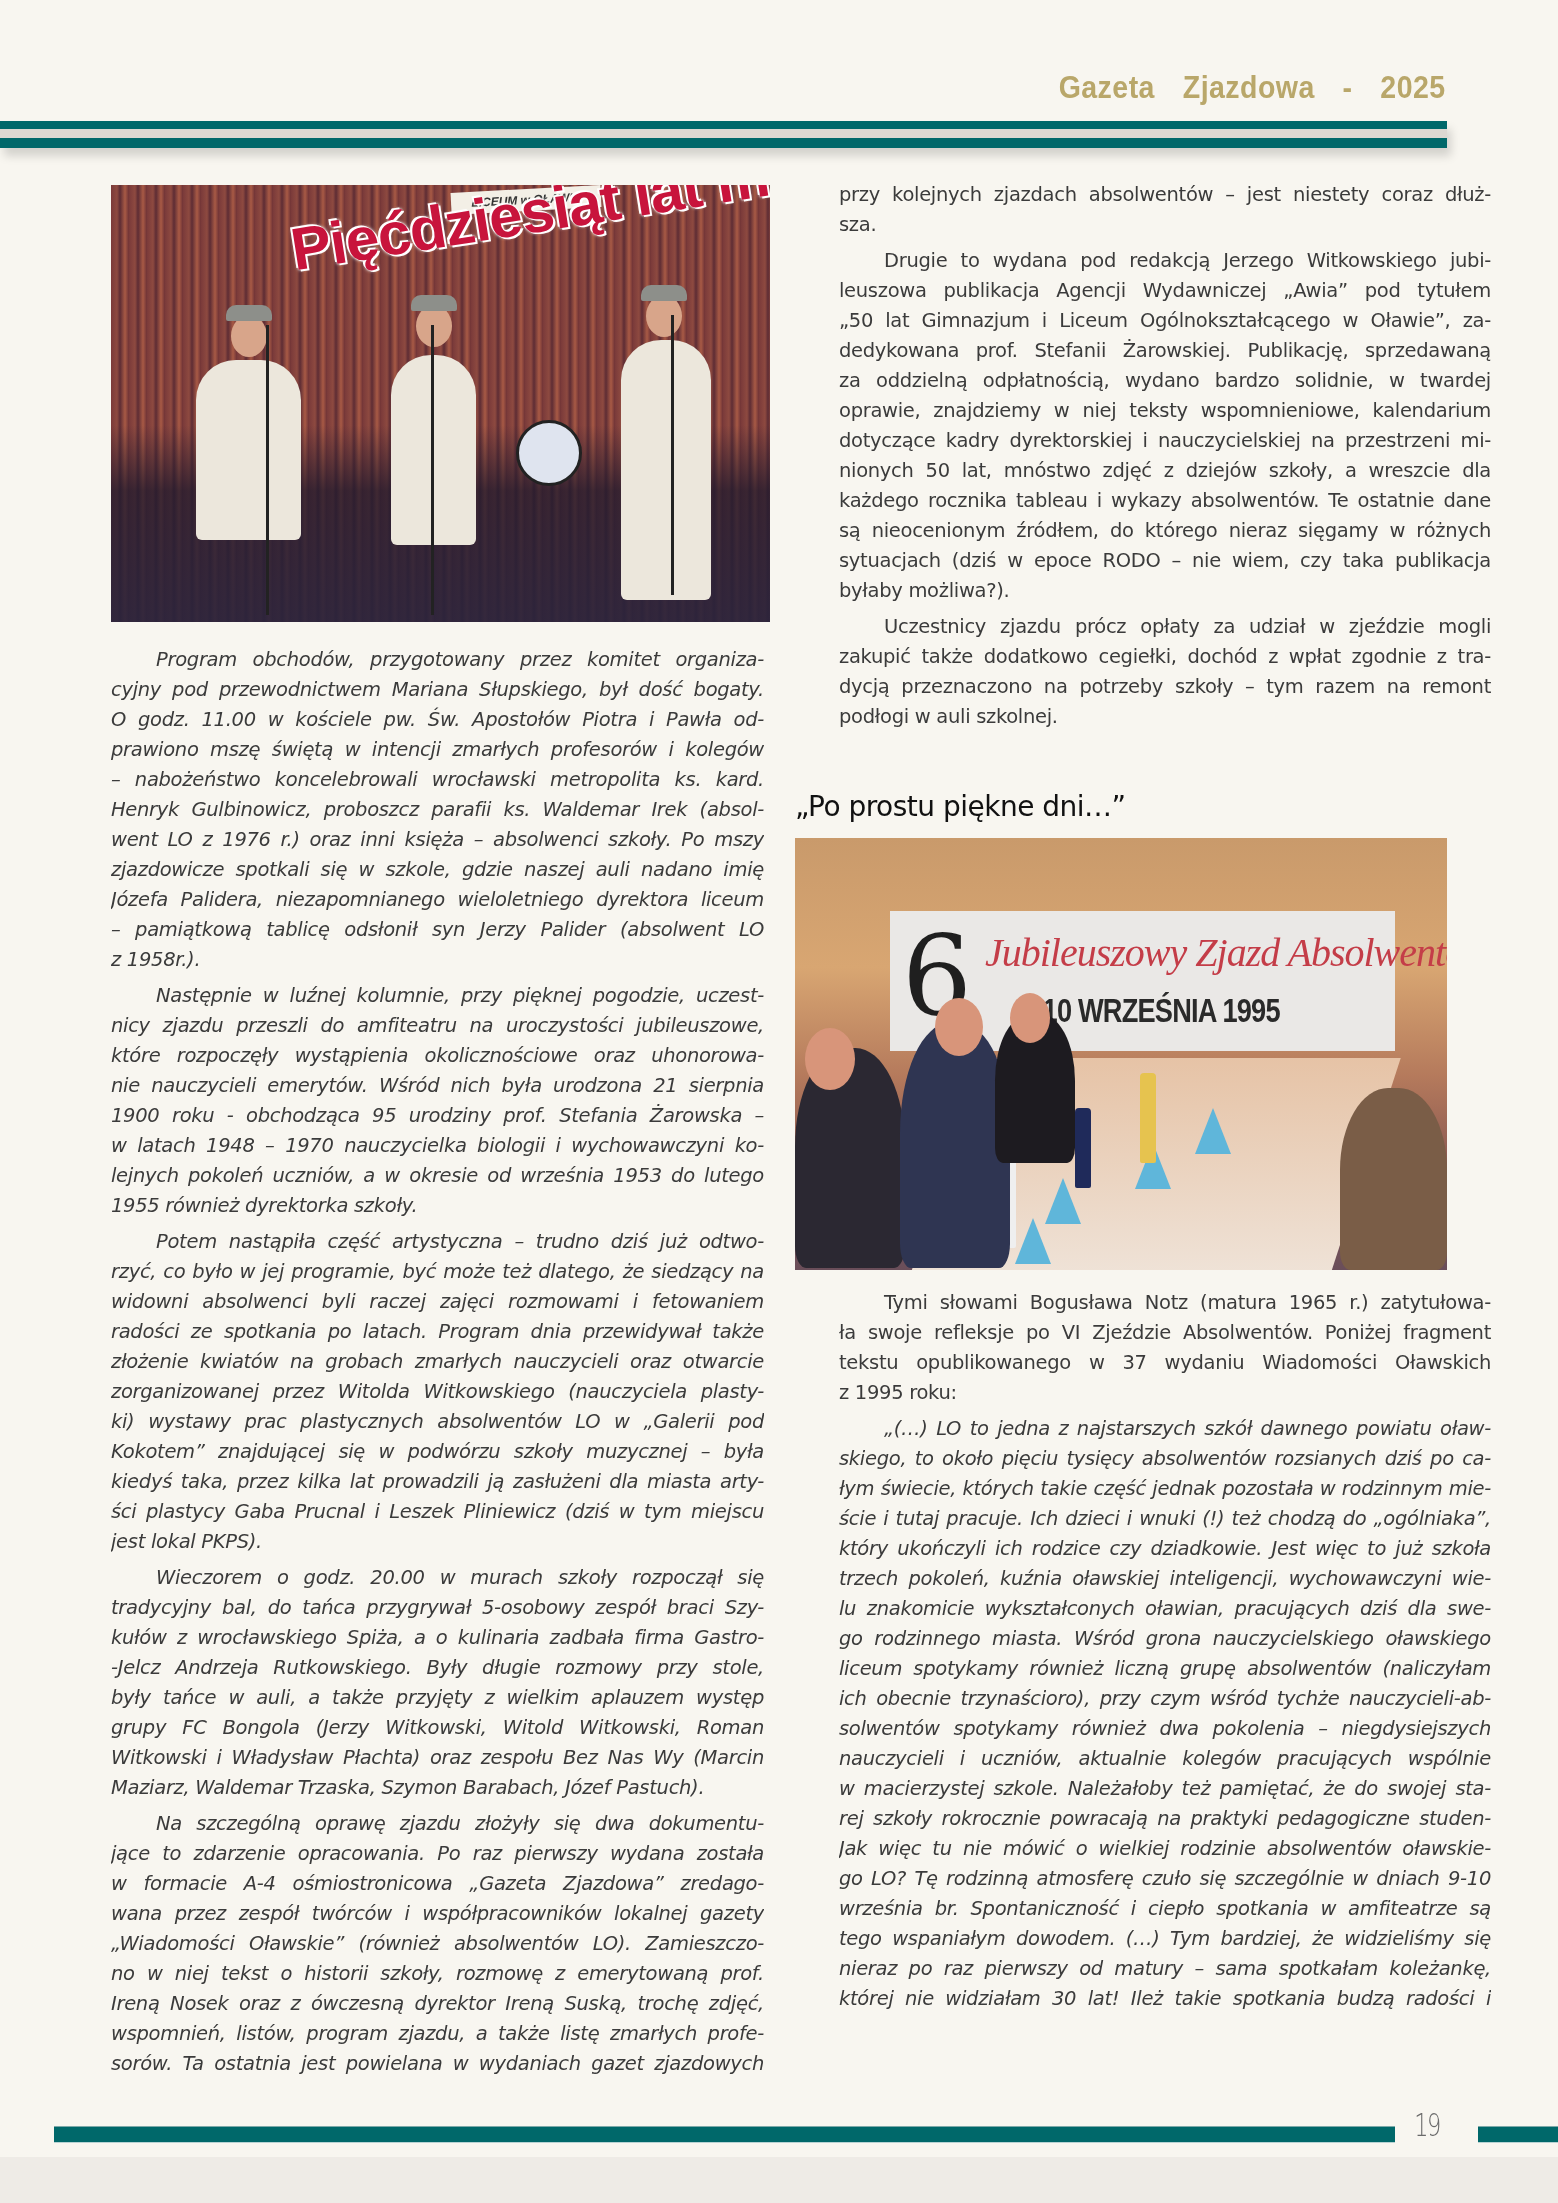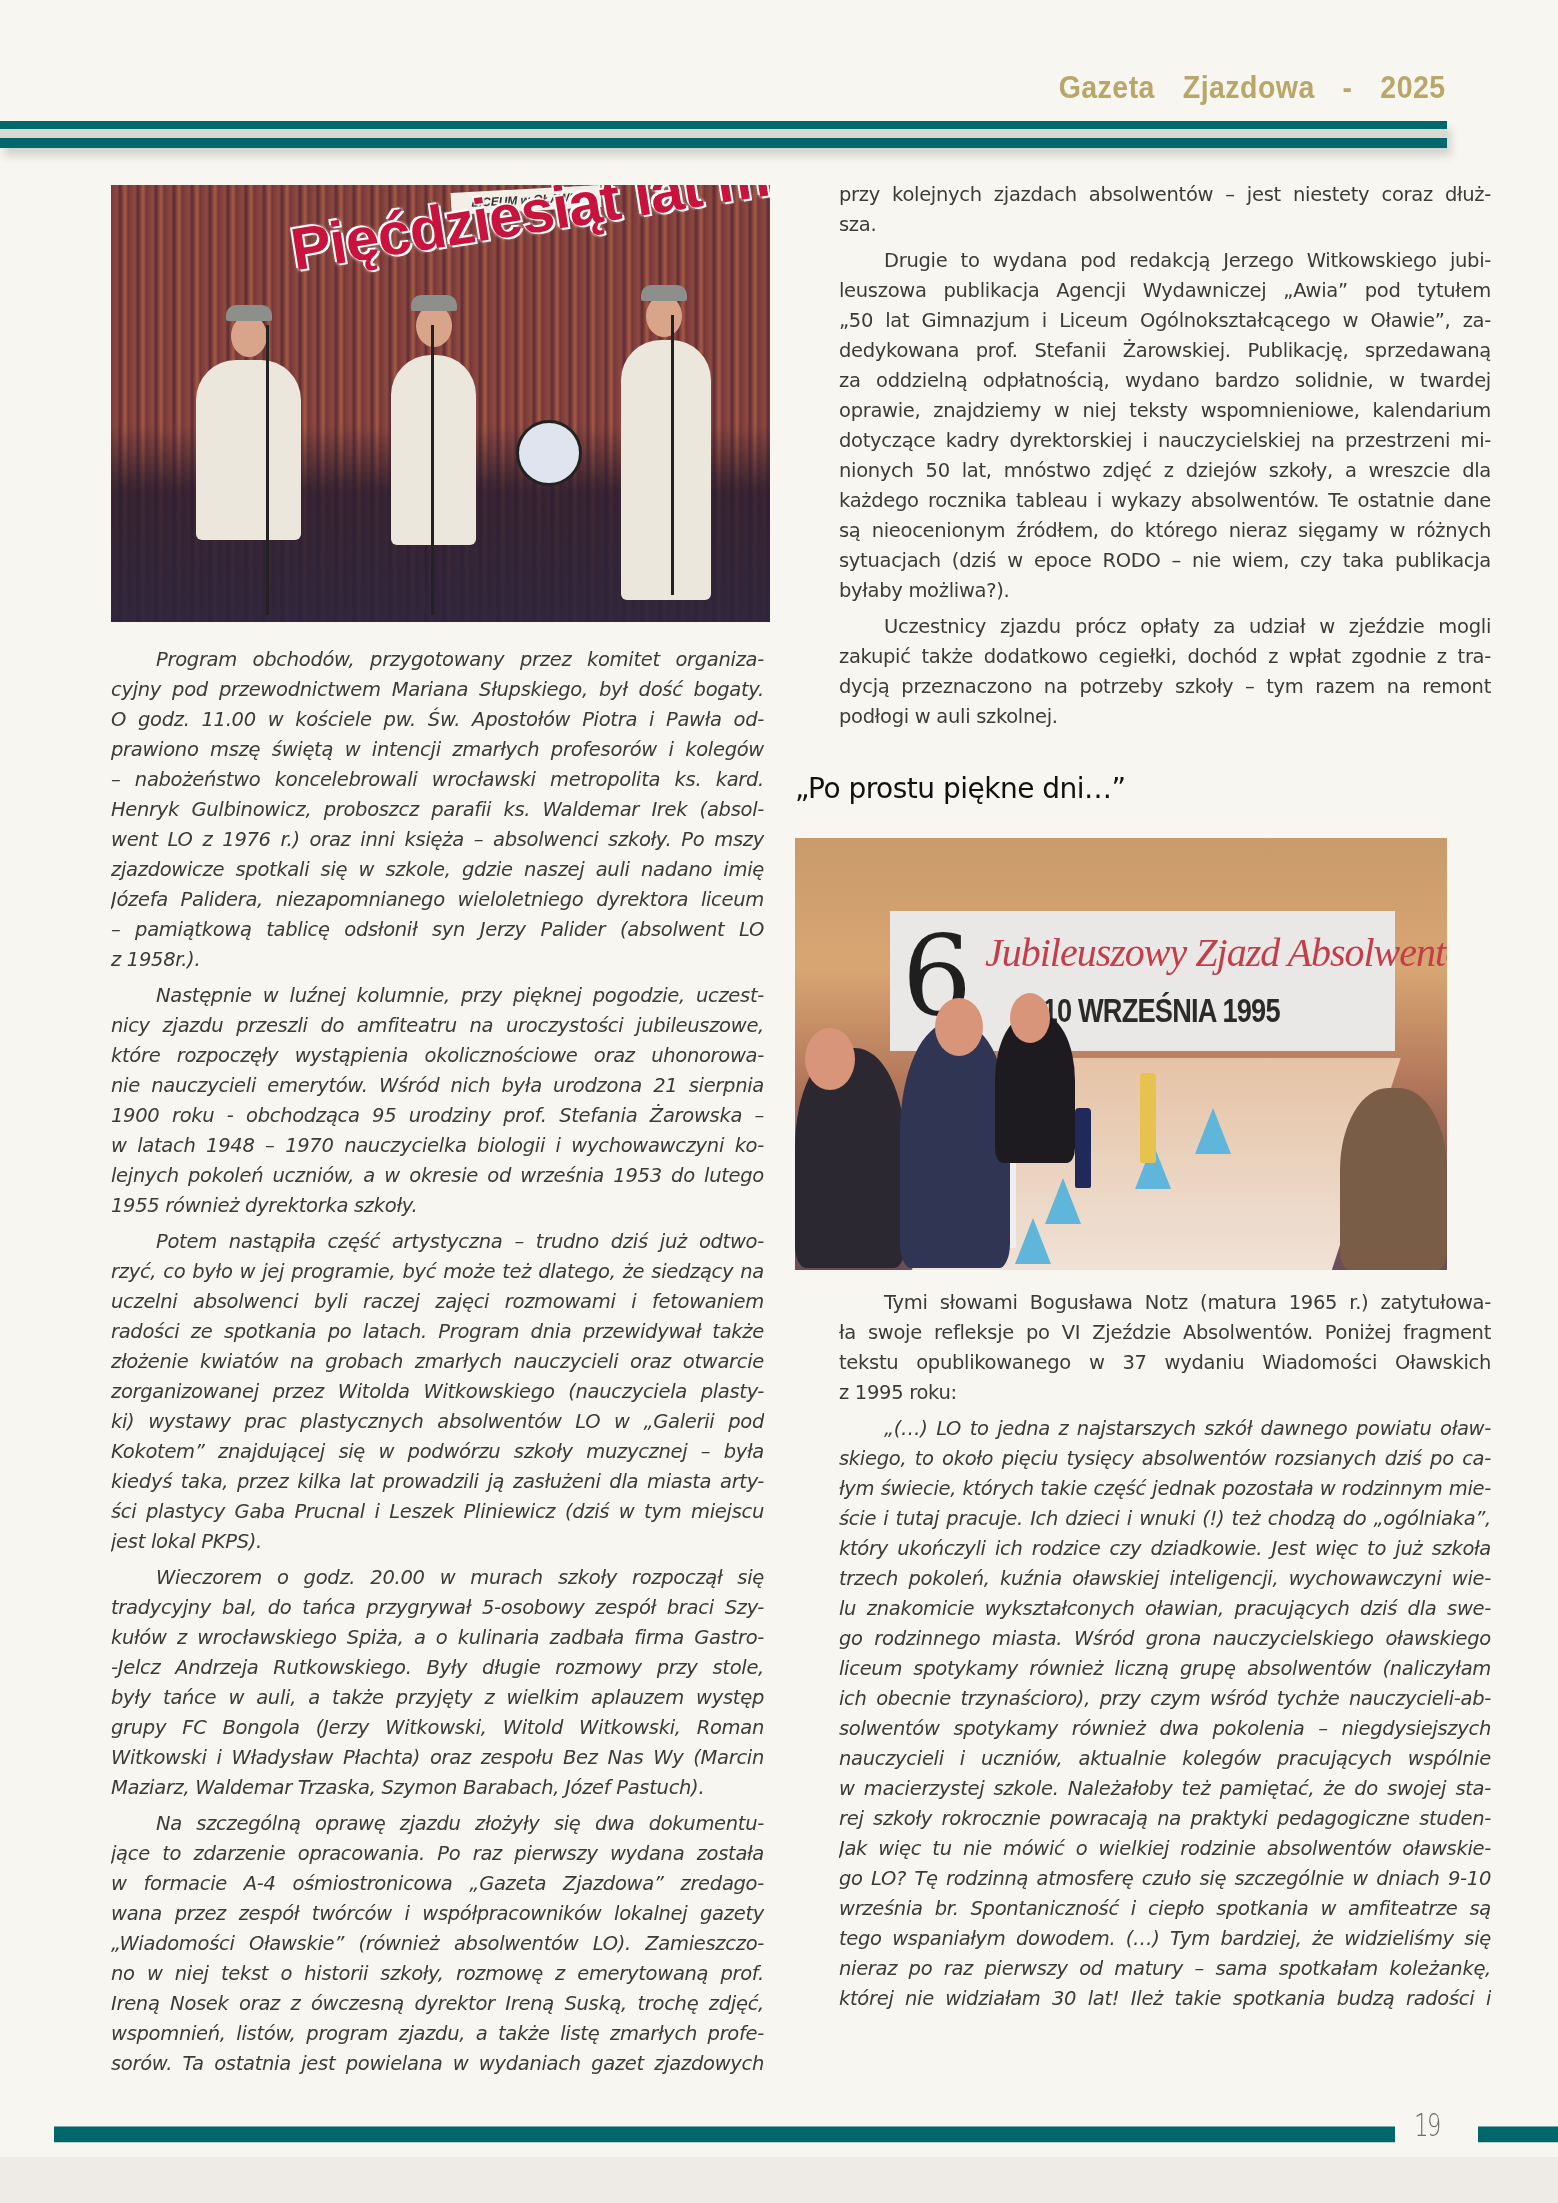--- a/index.html
+++ b/index.html
@@ -116,21 +116,21 @@
   .line {
     height:30px; line-height:30px; white-space:nowrap; overflow:hidden;
     text-align:justify; text-align-last:justify; letter-spacing:-0.3px;
   }
   .line.last { text-align-last:left; }
   .line.ind { text-indent:45px; }
   .para { margin-bottom:6px; }
   .italic { font-style:italic; }
 
   .heading2 {
-    position:absolute; left:795px; top:772px;
+    position:absolute; left:795px; top:790px;
     font-family:"DejaVu Sans", "Liberation Sans", sans-serif; font-size:28px; color:#111;
     letter-spacing:-0.5px; white-space:nowrap;
   }
 
   .ftr-bar-left { position:absolute; left:54px; top:2127px; width:1341px; height:15px; background:#00686a; box-shadow:0 1px 0 #b9d3d3, 0 -1px 0 #7ea9a9; }
   .ftr-bar-right { position:absolute; left:1478px; top:2127px; width:80px; height:15px; background:#00686a; box-shadow:0 1px 0 #b9d3d3, 0 -1px 0 #7ea9a9; }
   .page-number {
     position:absolute; left:1400px; top:2106px; width:54px; text-align:center;
     font-family:"DejaVu Sans", sans-serif; font-size:32px; color:#6b6b6b; font-weight:300;
     transform:scaleX(0.7); letter-spacing:-2px;
@@ -186,21 +186,21 @@
       <div class="line">które rozpoczęły wystąpienia okolicznościowe oraz uhonorowa-</div>
       <div class="line">nie nauczycieli emerytów. Wśród nich była urodzona 21 sierpnia</div>
       <div class="line">1900 roku - obchodząca 95 urodziny prof. Stefania Żarowska –</div>
       <div class="line">w latach 1948 – 1970 nauczycielka biologii i wychowawczyni ko-</div>
       <div class="line">lejnych pokoleń uczniów, a w okresie od września 1953 do lutego</div>
       <div class="line last">1955 również dyrektorka szkoły.</div>
     </div>
     <div class="para">
       <div class="line ind">Potem nastąpiła część artystyczna – trudno dziś już odtwo-</div>
       <div class="line">rzyć, co było w jej programie, być może też dlatego, że siedzący na</div>
-      <div class="line">uczelni absolwenci byli raczej zajęci rozmowami i fetowaniem</div>
+      <div class="line">widowni absolwenci byli raczej zajęci rozmowami i fetowaniem</div>
       <div class="line">radości ze spotkania po latach. Program dnia przewidywał także</div>
       <div class="line">złożenie kwiatów na grobach zmarłych nauczycieli oraz otwarcie</div>
       <div class="line">zorganizowanej przez Witolda Witkowskiego (nauczyciela plasty-</div>
       <div class="line">ki) wystawy prac plastycznych absolwentów LO w „Galerii pod</div>
       <div class="line">Kokotem” znajdującej się w podwórzu szkoły muzycznej – była</div>
       <div class="line">kiedyś taka, przez kilka lat prowadzili ją zasłużeni dla miasta arty-</div>
       <div class="line">ści plastycy Gaba Prucnal i Leszek Pliniewicz (dziś w tym miejscu</div>
       <div class="line last">jest lokal PKPS).</div>
     </div>
     <div class="para">

